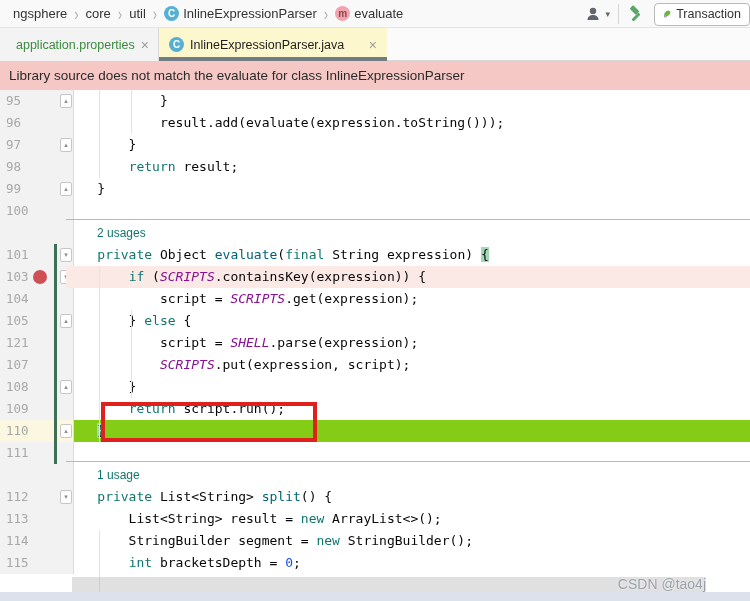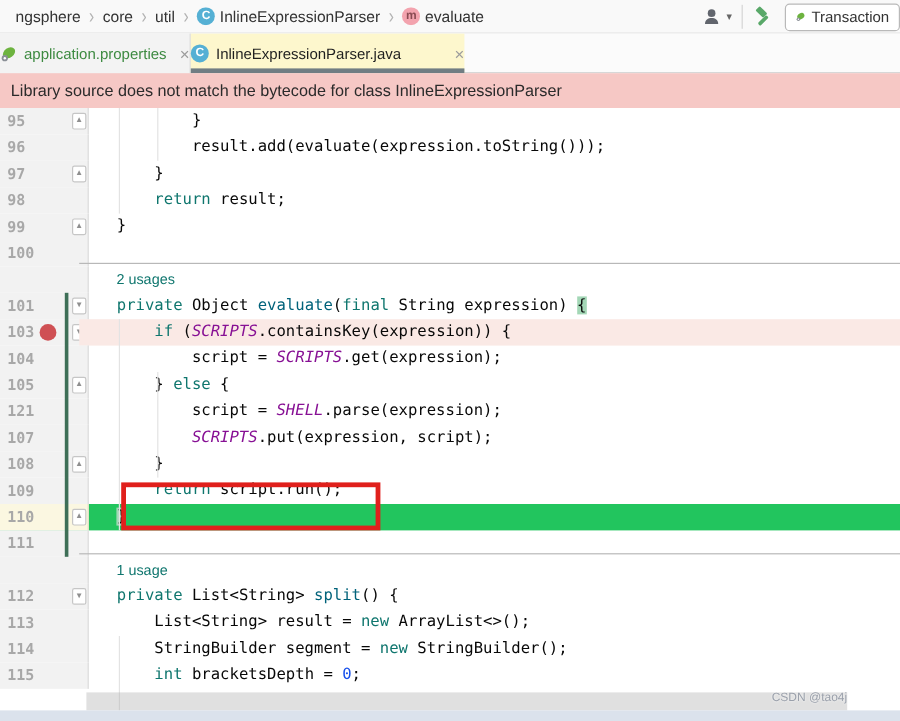--- a/index.html
+++ b/index.html
@@ -14,56 +14,56 @@
   .mini-icon { width:15px; height:15px; border-radius:50%; font-size:10px; font-weight:bold; display:inline-flex; align-items:center; justify-content:center; }
   .mini-icon.class { background:#55b0d4; color:#fff; }
   .mini-icon.method { background:#f3a3ae; color:#8a4a52; }
   .crumb-right { display:flex; align-items:center; height:28px; position:absolute; right:0; top:0; padding-right:0; }
   .toolbar-divider { width:1px; height:20px; background:#d5d5d5; margin:0 8px; }
   .caret-down { font-size:9px; color:#666; margin-left:2px; }
   .run-combo { display:flex; align-items:center; gap:5px; border:1px solid #b9b9b9; border-radius:4px; background:#fff; height:23px; padding:0 8px; margin-left:9px; width:96px; overflow:hidden; white-space:nowrap; font-size:12.5px; color:#333; }
 
   
   .tab-bar { position:absolute; left:0; top:28px; width:750px; height:33px; background:#fbfbfb; border-bottom:1px solid #d7d7d7; }
-  .tab { position:absolute; top:0; height:33px; display:flex; align-items:center; gap:6px; font-size:12.5px; padding:0 0; cursor:pointer; }
+  .tab { position:absolute; top:0; height:33px; display:flex; align-items:center; gap:6px; font-size:12.5px; padding:0 10px; cursor:pointer; }
   .tab-1 { left:0; width:159px; background:#f3f3f3; border-right:1px solid #dadada; color:#3d8a41; }
   .tab-2 { left:159px; width:228px; background:#fdf7cd; color:#1f1f1f; }
   .tab-close { color:#9c9c9c; font-size:14px; margin-left:auto; cursor:pointer; }
   .tab-underline { position:absolute; left:159px; top:29px; width:228px; height:4px; background:#717d83; }
 
   
   .banner { position:absolute; left:0; top:61px; width:750px; height:29px; background:#f6c8c5; display:flex; align-items:center; padding-left:9px; font-size:13.5px; color:#2b2b2b; }
 
   
   .editor { position:absolute; left:0; top:90px; width:750px; height:511px; background:#fff; overflow:hidden; }
   .rows { position:absolute; left:0; top:0; width:750px; }
   .row { position:relative; height:22px; }
-  .gutter { position:absolute; left:0; top:0; width:74px; height:22px; background:#f2f2f2; border-right:1px solid #dcdcdc;font-weight:bold; }
+  .gutter { position:absolute; left:0; top:0; width:74px; height:22px; background:#f2f2f2; border-right:1px solid #dcdcdc; }
   .lnum { position:absolute; left:6px; top:0; line-height:22px; font-family:"DejaVu Sans Mono", monospace; font-size:12.5px; color:#a8a8a8; cursor:pointer; }
   .code { position:absolute; left:66px; top:0; right:0; height:22px; }
   .code pre { font-family:"DejaVu Sans Mono", monospace; font-size:13px; line-height:22px; color:#080808; white-space:pre; }
   .tk-k { color:#0f766e; }
   .tk-f { color:#871094; font-style:italic; }
   .tk-m { color:#00627a; }
   .tk-n { color:#1750eb; }
   .tk-b { background:#a3d7b6; color:#080808; }
   .row.hl-pink .code { background:#fae9e5; }
-  .row.hl-yellow { background:#22c55e; }
+  .row.hl-yellow { background:#84cc16; }
   .row.hl-yellow .gutter { background:#fbf7e1; border-right-color:#e4dfc6; }
   .row.inlay .code pre { font-family:"Liberation Sans", sans-serif; font-size:12px; line-height:22px; color:#0f766e; padding-left:31px; cursor:pointer; }
   .row.sep::before { content:""; position:absolute; left:66px; right:0; top:-3px; border-top:1px solid #b8b8b8; }
   .fold { position:absolute; left:60px; top:4px; width:12px; height:14px; background:#fff; border:1px solid #c6c6c6; border-radius:2px; color:#8f8f8f; font-size:7px; line-height:12px; text-align:center; cursor:pointer; }
   .bp { position:absolute; left:33px; top:4px; width:14px; height:14px; border-radius:50%; background:#cf5054; cursor:pointer; }
   .vcs-bar { position:absolute; left:54px; top:154px; width:3px; height:220px; background:#3e6f57; }
   .guide { position:absolute; width:1px; background:#e3e3e3; }
   .red-box { position:absolute; left:101px; top:312px; width:216px; height:40px; border:4px solid #e0201c; pointer-events:none; z-index:6; }
 
   
   .wm-band { position:absolute; left:72px; top:577px; width:634px; height:15px; background:rgba(173,173,173,0.38); z-index:7; }
-  .watermark { position:absolute; right:44px; top:576px; font-size:10px; color:#9aa0ab; text-shadow:0 0 2px #fff; z-index:8; }
+  .watermark { position:absolute; right:44px; top:576px; font-size:14px; color:#9aa0ab; text-shadow:0 0 2px #fff; z-index:8; }
   .bottom-strip { position:absolute; left:0; top:592px; width:750px; height:9px; background:#dbe2ec; z-index:9; }
 
   svg { display:block; }
 </style>
 </head>
 <body>
 
 <div class="crumb-bar">
   <div class="crumbs">
       <span class="crumb">
@@ -126,21 +126,21 @@
   </div>
   <div class="tab tab-2">
     <span class="mini-icon class">C</span>
     <span>InlineExpressionParser.java</span>
     <span class="tab-close">×</span>
   </div>
   <div class="tab-underline"></div>
 </div>
 
 <div class="banner">
-  <span>Library source does not match the bytecode for class InlineExpressionParser</span>
+  <span>Library source does not match the evaluate for class InlineExpressionParser</span>
 </div>
 
 <div class="editor">
   <div class="rows">
       <div class="row">
         <span class="gutter">
           <span class="lnum">95</span>
           <span class="fold">▴</span>
         </span>
         <span class="code">

